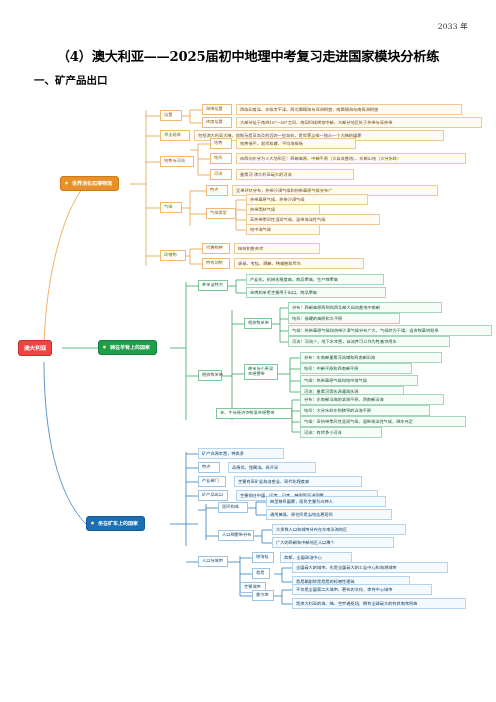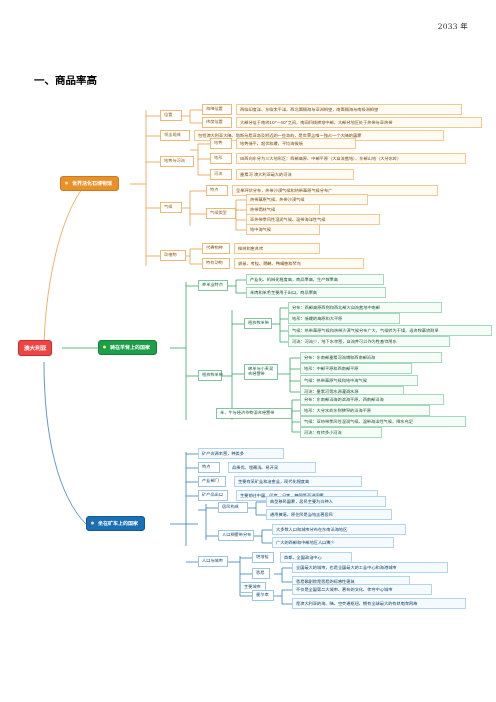--- a/index.html
+++ b/index.html
@@ -96,21 +96,22 @@
   .bar.wrap,.chip.wrap{white-space:normal;}
 
   .link{fill:none;stroke-width:.7;}
 </style>
 </head>
 <body>
 
 <div class="page">
 
   <div class="year">2033 年</div>
-  <div class="section-heading">一、商品率高</div>
+  <div class="doc-title">（4）澳大利亚——2025届初中地理中考复习走进国家模块分析练</div>
+  <div class="section-heading">一、矿产品出口</div>
 
   <div class="map">
 
     <svg class="links" viewBox="0 0 496 560">
 
       <path class="link" d="M 44 256 C 44 200 58 120 86 88" stroke="#e8912b"></path>
 
       <path class="link" d="M 62 252 L 98 252" stroke="#1e9e4a"></path>
 
       <path class="link" d="M 44 266 C 44 340 58 400 86 428" stroke="#1b6fb5"></path>

